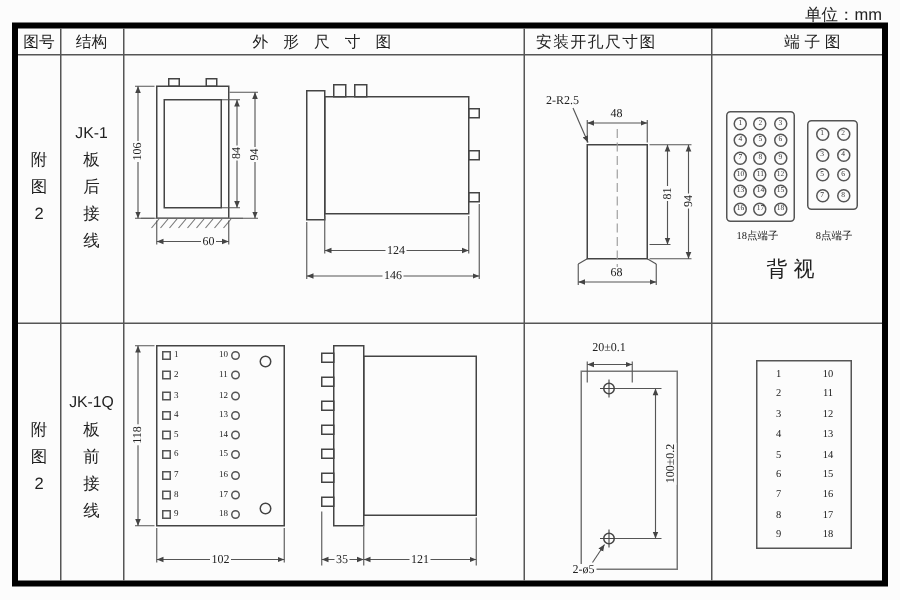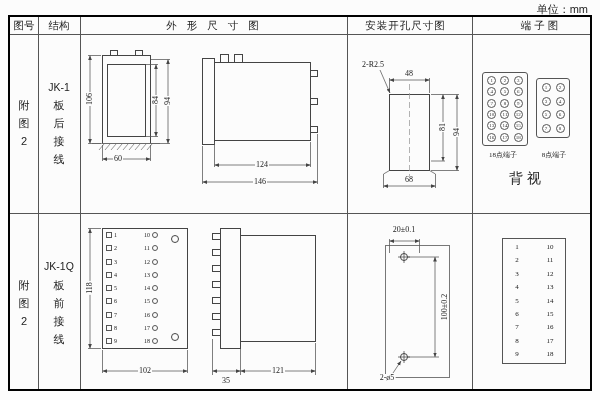--- a/index.html
+++ b/index.html
@@ -1,19 +1,19 @@
 <!DOCTYPE html>
 <html><head>
 <meta charset="utf-8">
 <style>
   * { margin:0; padding:0; box-sizing:border-box; }
   html,body { width:600px; height:400px; }
   body { background:#fcfcfc; font-family:"Liberation Sans","DejaVu Sans",sans-serif; color:#222; position:relative; overflow:hidden; }
   .unit { position:absolute; right:12px; top:2px; font-size:11px; }
-  .table { position:absolute; left:8px; top:15px; width:584px; height:376px; border:2px solid #000000; }
+  .table { position:absolute; left:8px; top:15px; width:584px; height:376px; border:4px solid #000000; }
   .vl { position:absolute; top:0; width:1px; height:100%; background:#555; }
   .hl { position:absolute; left:0; height:1px; width:100%; background:#555; }
   .hcell { position:absolute; top:0; height:17px; display:flex; align-items:center; justify-content:center; font-size:10.5px; }
   .cellstack { position:absolute; display:flex; flex-direction:column; align-items:center; justify-content:center; gap:7px; }
   .vchar { font-size:11px; line-height:1; }
   .model { font-size:10.5px; line-height:1; margin-bottom:1px; }
   .charstack { display:flex; flex-direction:column; align-items:center; gap:7px; }
   .draw { position:absolute;font-family:Liberation Serif, serif; }
   .draw svg { position:absolute; left:0; top:0; }
   .dimh,.dimv { position:absolute; font-size:8px; line-height:1; white-space:nowrap; background:#fcfcfc; padding:0 1px; transform:translate(-50%,-50%); }
@@ -42,21 +42,21 @@
   <div class="vl" style="left:28px"></div>
   <div class="vl" style="left:70px"></div>
   <div class="vl" style="left:337px"></div>
   <div class="vl" style="left:462px"></div>
   <div class="hl" style="top:17px"></div>
   <div class="hl" style="top:196px"></div>
 
   <div class="hcell" style="left:0;width:28px">图号</div>
   <div class="hcell" style="left:28px;width:42px">结构</div>
   <div class="hcell" style="left:70px;width:267px;letter-spacing:10px;padding-left:8px">外形尺寸图</div>
-  <div class="hcell" style="left:332px;width:125px;letter-spacing:1px;padding-left:2px">安装开孔尺寸图</div>
+  <div class="hcell" style="left:322px;width:125px;letter-spacing:1px;padding-left:2px">安装开孔尺寸图</div>
   <div class="hcell" style="left:462px;width:122px;letter-spacing:3px;padding-left:16px">端子图</div>
 
   <div class="cellstack" style="left:0;top:17px;width:28px;height:179px">
       <span class="vchar">附</span>
       <span class="vchar">图</span>
       <span class="vchar">2</span>
     </div>
   <div class="cellstack" style="left:28px;top:17px;width:42px;height:179px">
     <span class="model">JK-1</span>
     <span class="charstack">
@@ -123,21 +123,21 @@
           <line x1="230.5" y1="108" x2="230.5" y2="133"></line>
         <line x1="134.5" y1="131" x2="230.5" y2="131" marker-start="url(#as)" marker-end="url(#ae)"></line>
         <line x1="122.5" y1="112" x2="122.5" y2="150"></line>
           <line x1="237.5" y1="100" x2="237.5" y2="150"></line>
         <line x1="122.5" y1="148" x2="237.5" y2="148" marker-start="url(#as)" marker-end="url(#ae)"></line>
       </g>
     </svg>
     <span class="dimv" style="left:10px;top:65px">106</span>
     <span class="dimv" style="left:76px;top:66px">84</span>
     <span class="dimv" style="left:88px;top:67px">94</span>
-    <span class="dimh" style="left:38px;top:125px">60</span>
+    <span class="dimh" style="left:57px;top:125px">60</span>
     <span class="dimh" style="left:182px;top:131px">124</span>
     <span class="dimh" style="left:180px;top:148px">146</span>
   </div>
 
   <div class="draw" style="left:337px;top:17px;width:125px;height:179px">
     <svg width="125" height="179" viewBox="0 0 125 179">
       <rect x="42.5" y="60.5" width="40" height="76" stroke="#444" fill="none"></rect>
       <line x1="62.5" y1="50" x2="62.5" y2="146" stroke="#999" stroke-width="0.75" stroke-dasharray="6 3"></line>
       <g stroke="#555" stroke-width="0.75" fill="none">
         <line x1="42.5" y1="59" x2="42.5" y2="44"></line>
@@ -265,21 +265,21 @@
         <span class="cinum">12</span>
         <span class="cinum">13</span>
         <span class="cinum">14</span>
         <span class="cinum">15</span>
         <span class="cinum">16</span>
         <span class="cinum">17</span>
         <span class="cinum">18</span>
       </div>
     <span class="dimv" style="left:10px;top:75px">118</span>
     <span class="dimh" style="left:65px;top:158px">102</span>
-    <span class="dimh" style="left:146px;top:168px">35</span>
+    <span class="dimh" style="left:146px;top:158px">35</span>
     <span class="dimh" style="left:198px;top:158px">121</span>
   </div>
 
   <div class="draw" style="left:337px;top:196px;width:125px;height:180px">
     <svg width="125" height="180" viewBox="0 0 125 180">
       <rect x="38.5" y="32.5" width="64" height="132" stroke="#777" fill="none"></rect>
       <g stroke="#444" fill="none">
         <circle cx="57" cy="44" r="3.5"></circle>
           <line x1="51" y1="44" x2="63" y2="44" stroke-width="0.75"></line>
           <line x1="57" y1="38" x2="57" y2="50" stroke-width="0.75"></line>

